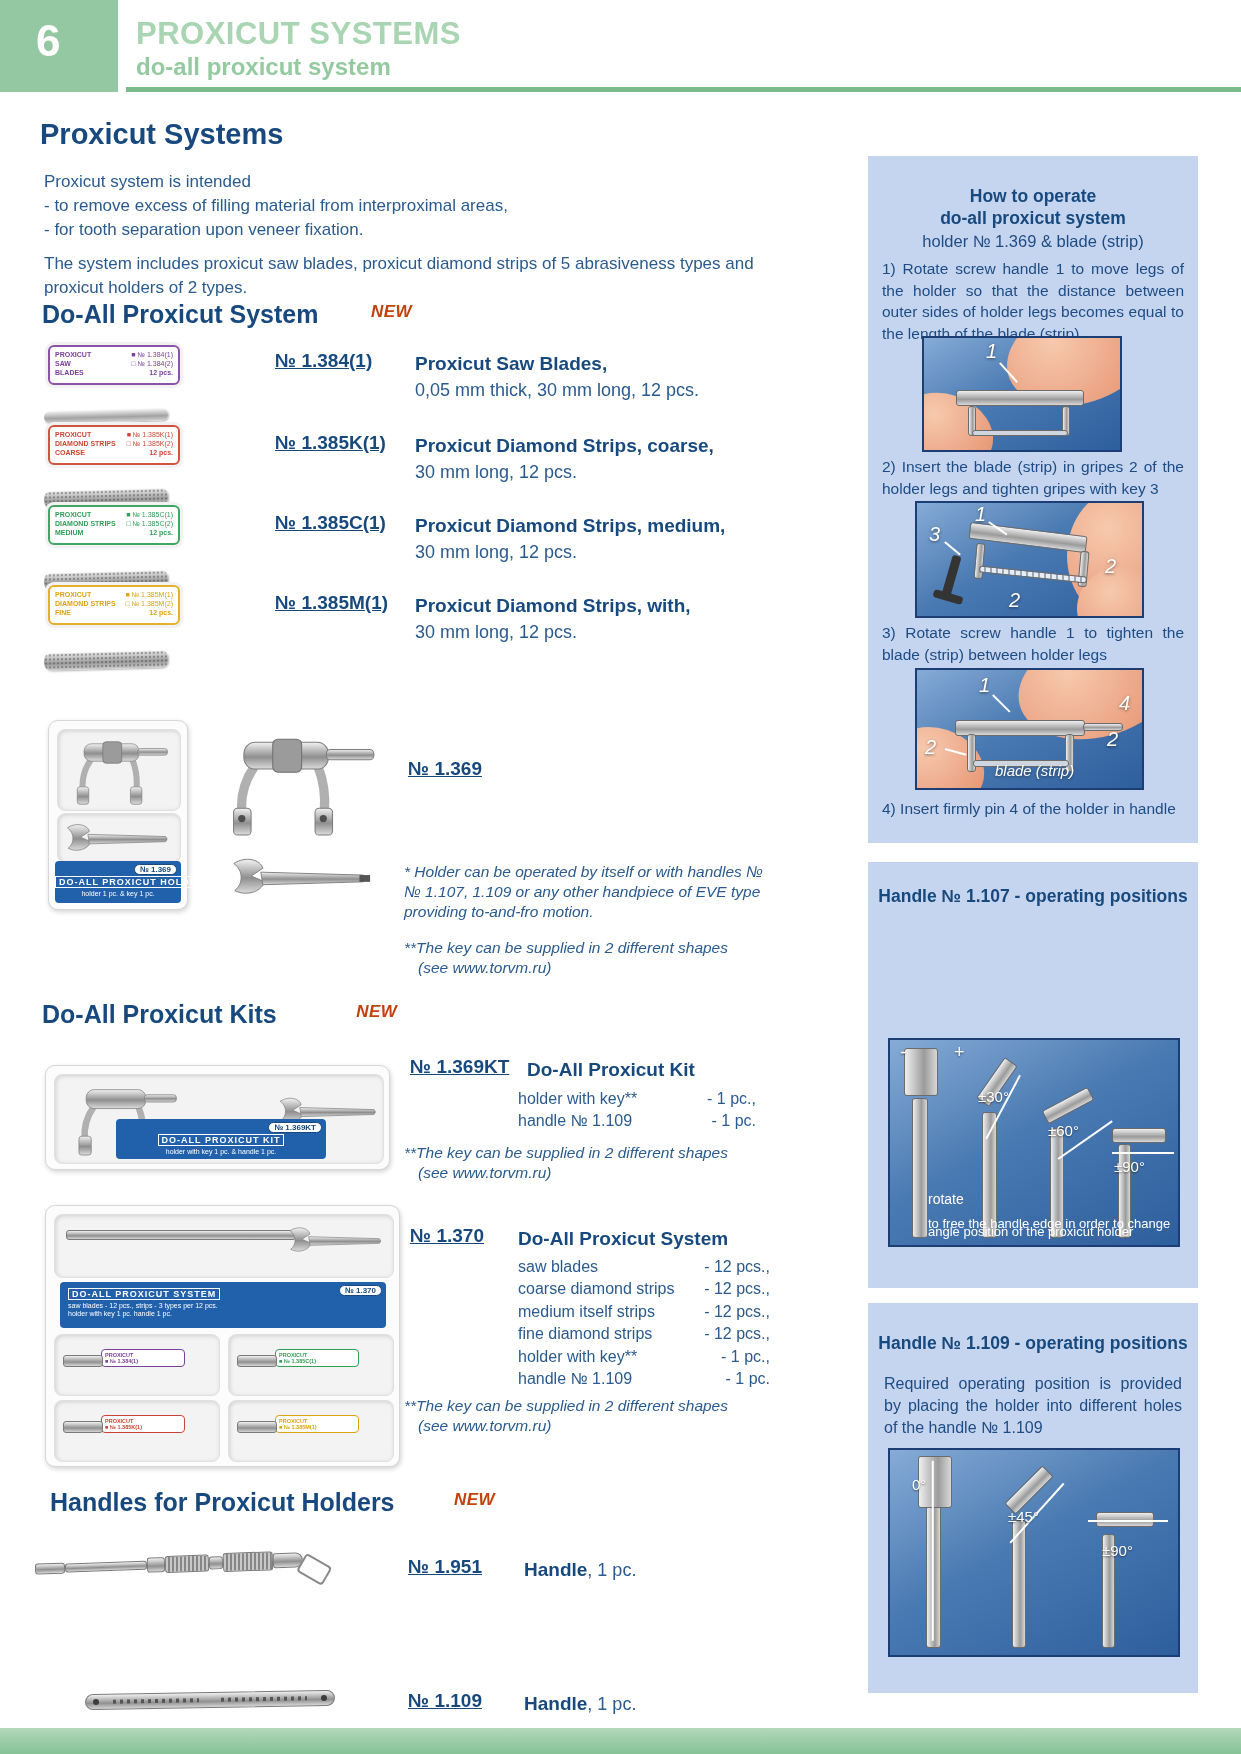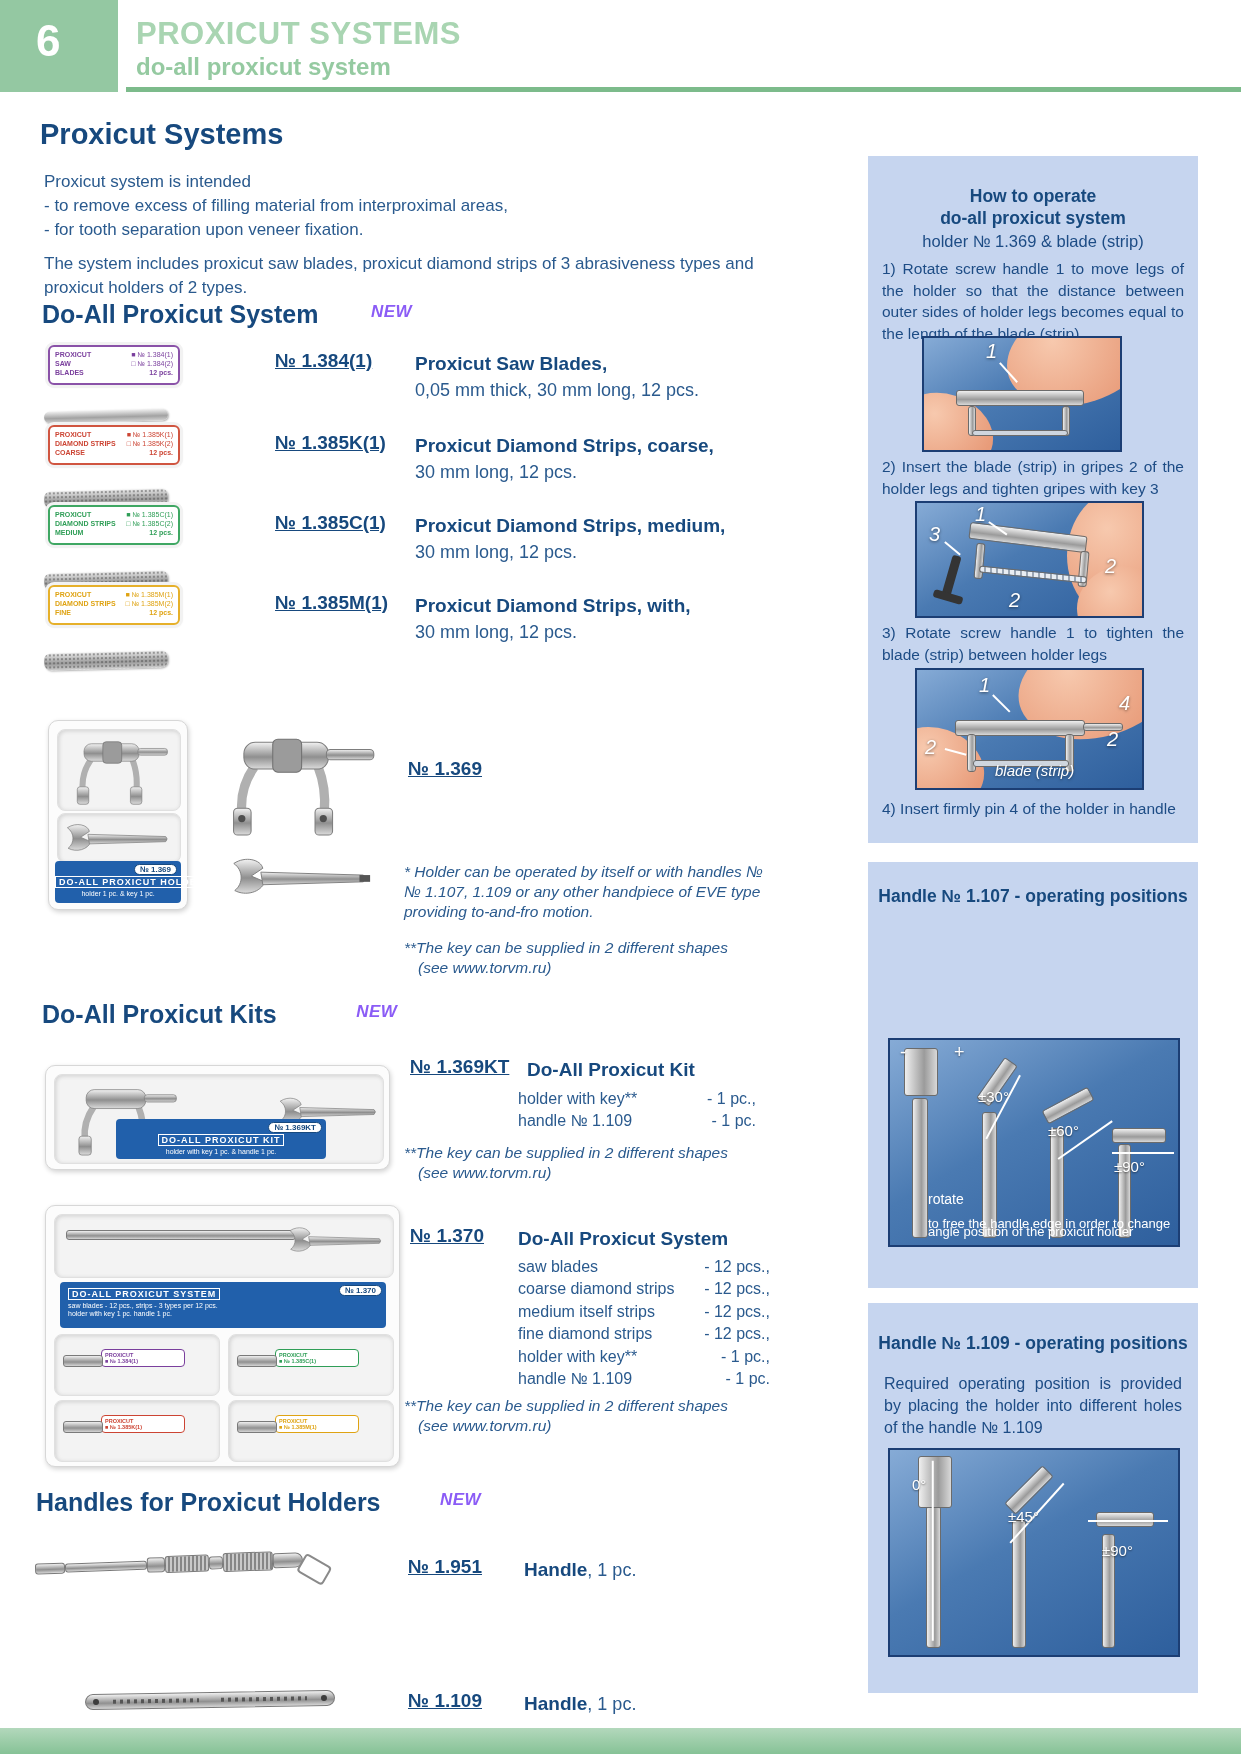--- a/index.html
+++ b/index.html
@@ -11,21 +11,21 @@
   .hdr-box{left:0;top:0;width:118px;height:92px;background:#94c8a2;}
   .hdr-num{left:36px;top:16px;font-size:44px;font-weight:bold;color:#fff;}
   .hdr-title{left:136px;top:16px;font-size:31px;font-weight:bold;color:#a9d5b2;letter-spacing:.5px;}
   .hdr-sub{left:136px;top:53px;font-size:24px;font-weight:bold;color:#95caa1;}
   .hdr-rule{left:126px;top:87px;width:1115px;height:5px;background:#7cbb8b;}
 
   
   .h1{font-size:29px;font-weight:bold;color:#17497e;margin:0;}
   .h2{font-size:25px;font-weight:bold;color:#17497e;}
   .body-text{font-size:17px;color:#2a5a8e;line-height:24px;}
-  .new{color:#8b5cf6;font-style:italic;font-weight:bold;font-size:17px;letter-spacing:.5px;vertical-align:6px;margin-top:48px;}
+  .new{color:#c2410c;font-style:italic;font-weight:bold;font-size:17px;letter-spacing:.5px;vertical-align:6px;margin-top:48px;}
   .code{font-size:19px;font-weight:bold;color:#17497e;text-decoration:underline;}
   .desc-b{font-size:19px;font-weight:bold;color:#17497e;line-height:27px;}
   .desc-r{font-size:18px;color:#2a5a8e;line-height:26px;}
   .footnote{font-style:italic;color:#2a5a8e;font-size:15.5px;line-height:20px;}
   .itemrow{display:flex;justify-content:space-between;font-size:16px;color:#2a5a8e;line-height:22.4px;}
 
   
   .plabel{width:132px;height:40px;background:#fff;border:2px solid;border-radius:6px;
           box-shadow:0 0 0 3px #f2f2f2,1px 1px 3px rgba(0,0,0,.25);
           display:flex;justify-content:space-between;padding:3px 5px;box-sizing:border-box;}
@@ -107,21 +107,21 @@
   <div class="abs hdr-sub">do-all proxicut system</div>
   <div class="abs hdr-rule"></div>
 
   <div class="abs h1" style="left:40px;top:118px">Proxicut Systems</div>
   <div class="abs body-text" style="left:44px;top:170px">
     <div>Proxicut system is intended</div>
     <div>- to remove excess of filling material from interproximal areas,</div>
     <div>- for tooth separation upon veneer fixation.</div>
   </div>
   <div class="abs body-text" style="left:44px;top:252px">
-    <div>The system includes proxicut saw blades, proxicut diamond strips of 3 abrasiveness types and</div>
+    <div>The system includes proxicut saw blades, proxicut diamond strips of 5 abrasiveness types and</div>
     <div>proxicut holders of 2 types.</div>
   </div>
 
   <div class="abs" style="left:42px;top:300px">
     <span class="h2">Do-All Proxicut System</span>
     <span class="new" style="margin-left:48px">NEW</span>
   </div>
 
   <div class="abs plabel c-purple" style="left:48px;top:345px">
     <div class="pl-left">
@@ -360,21 +360,21 @@
     <div class="itemrow">
       <span>handle № 1.109</span>
       <span>-  1 pc.</span>
     </div>
   </div>
   <div class="abs footnote" style="left:404px;top:1396px;width:368px">
     <div>**The key can be supplied in 2 different shapes</div>
     <div style="padding-left:14px">(see www.torvm.ru)</div>
   </div>
 
-  <div class="abs" style="left:36px;top:1488px">
+  <div class="abs" style="left:50px;top:1488px">
     <span class="h2">Handles for Proxicut Holders</span>
     <span class="new" style="margin-left:55px">NEW</span>
   </div>
 
   <div class="abs" style="left:35px;top:1550px;width:320px;height:30px;transform:rotate(-2deg)">
     <div class="seg" style="left:0;top:8px;width:30px;height:11px"></div>
     <div class="seg" style="left:30px;top:9px;width:82px;height:9px"></div>
     <div class="seg" style="left:112px;top:6px;width:18px;height:15px"></div>
     <div class="seg knurl" style="left:130px;top:5px;width:44px;height:17px"></div>
     <div class="seg" style="left:174px;top:7px;width:14px;height:13px"></div>

